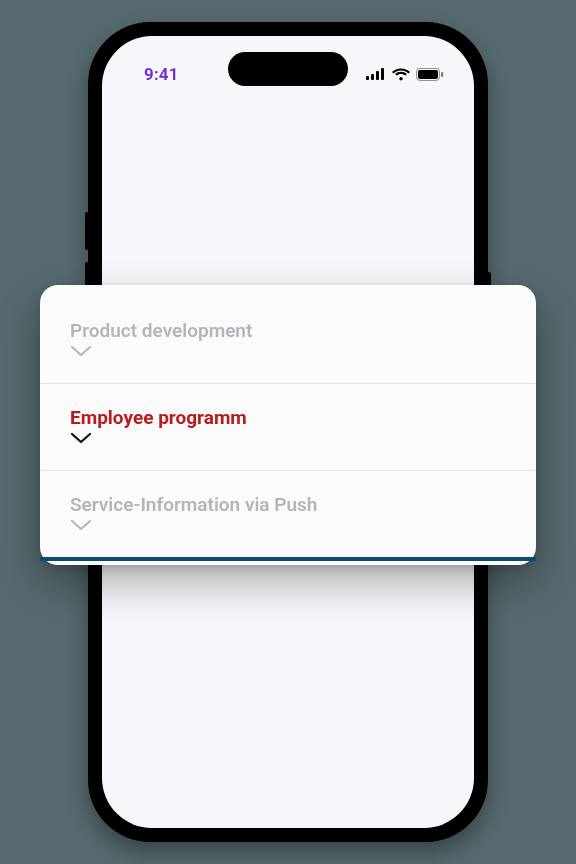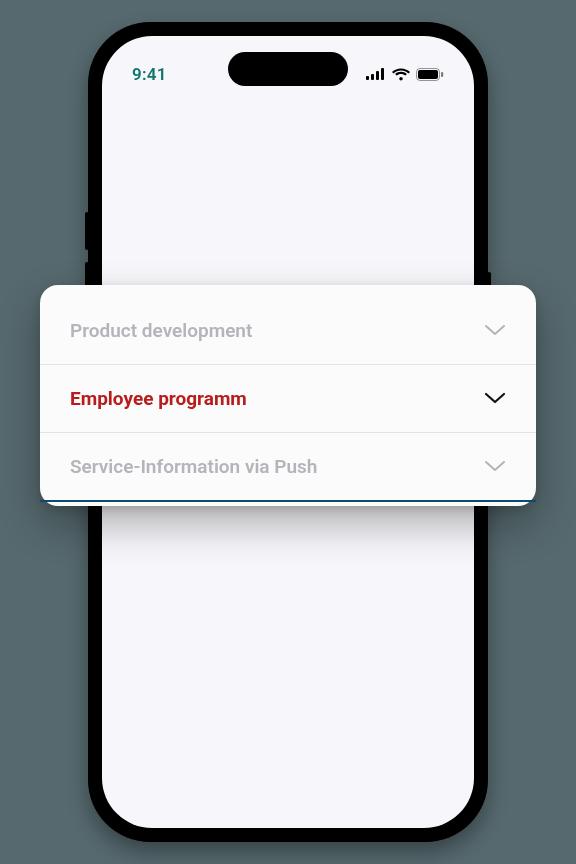--- a/index.html
+++ b/index.html
@@ -84,29 +84,29 @@
     width: 120px;
     height: 34px;
     background: #000;
     border-radius: 20px;
     z-index: 3;
   }
 
   .status-bar {
     position: absolute;
     top: 0;
-    left: 0;
+    left: 12px;
     right: 0;
     height: 58px;
     display: flex;
     justify-content: space-between;
     align-items: center;
     padding: 18px 30px 0 30px;
     z-index: 2;
-    color: #0f766e;
+    color: #6d28d9;
     font-weight: 600;
   }
   .status-time { font-size: 17px; letter-spacing: 0.2px; }
   .status-icons { display: flex; align-items: center; gap: 6px; }
 
   .signal svg, .wifi svg, .battery svg { display: block; }
 
   .card {
     position: absolute;
     left: 50%;
@@ -114,27 +114,28 @@
     transform: translateX(-50%);
     width: 496px;
     background: #fbfbfc;
     border-radius: 18px;
     box-shadow: 0 18px 40px rgba(0,0,0,0.30), 0 3px 10px rgba(0,0,0,0.15);
     padding: 12px 0 4px 0;
     z-index: 5;
   }
   .row {
     display: flex;
-    align-items: center;
+    align-items: flex-start;
     justify-content: space-between;
     padding: 22px 30px 22px 30px;
     border-bottom: 1px solid #e3e3e7;
     cursor: pointer;
-  }
-  .row:last-child { border-bottom: 2px solid #0c4a6e; }
+    flex-direction: column;
+  }
+  .row:last-child { border-bottom: 4px solid #0c4a6e; }
   .row-label {
     font-size: 19px;
     font-weight: 600;
     color: #b4b4ba;
   }
   .row.active .row-label {
     color: #b91c1c;
     font-weight: 700;
   }
   .chevron { flex-shrink: 0; }

